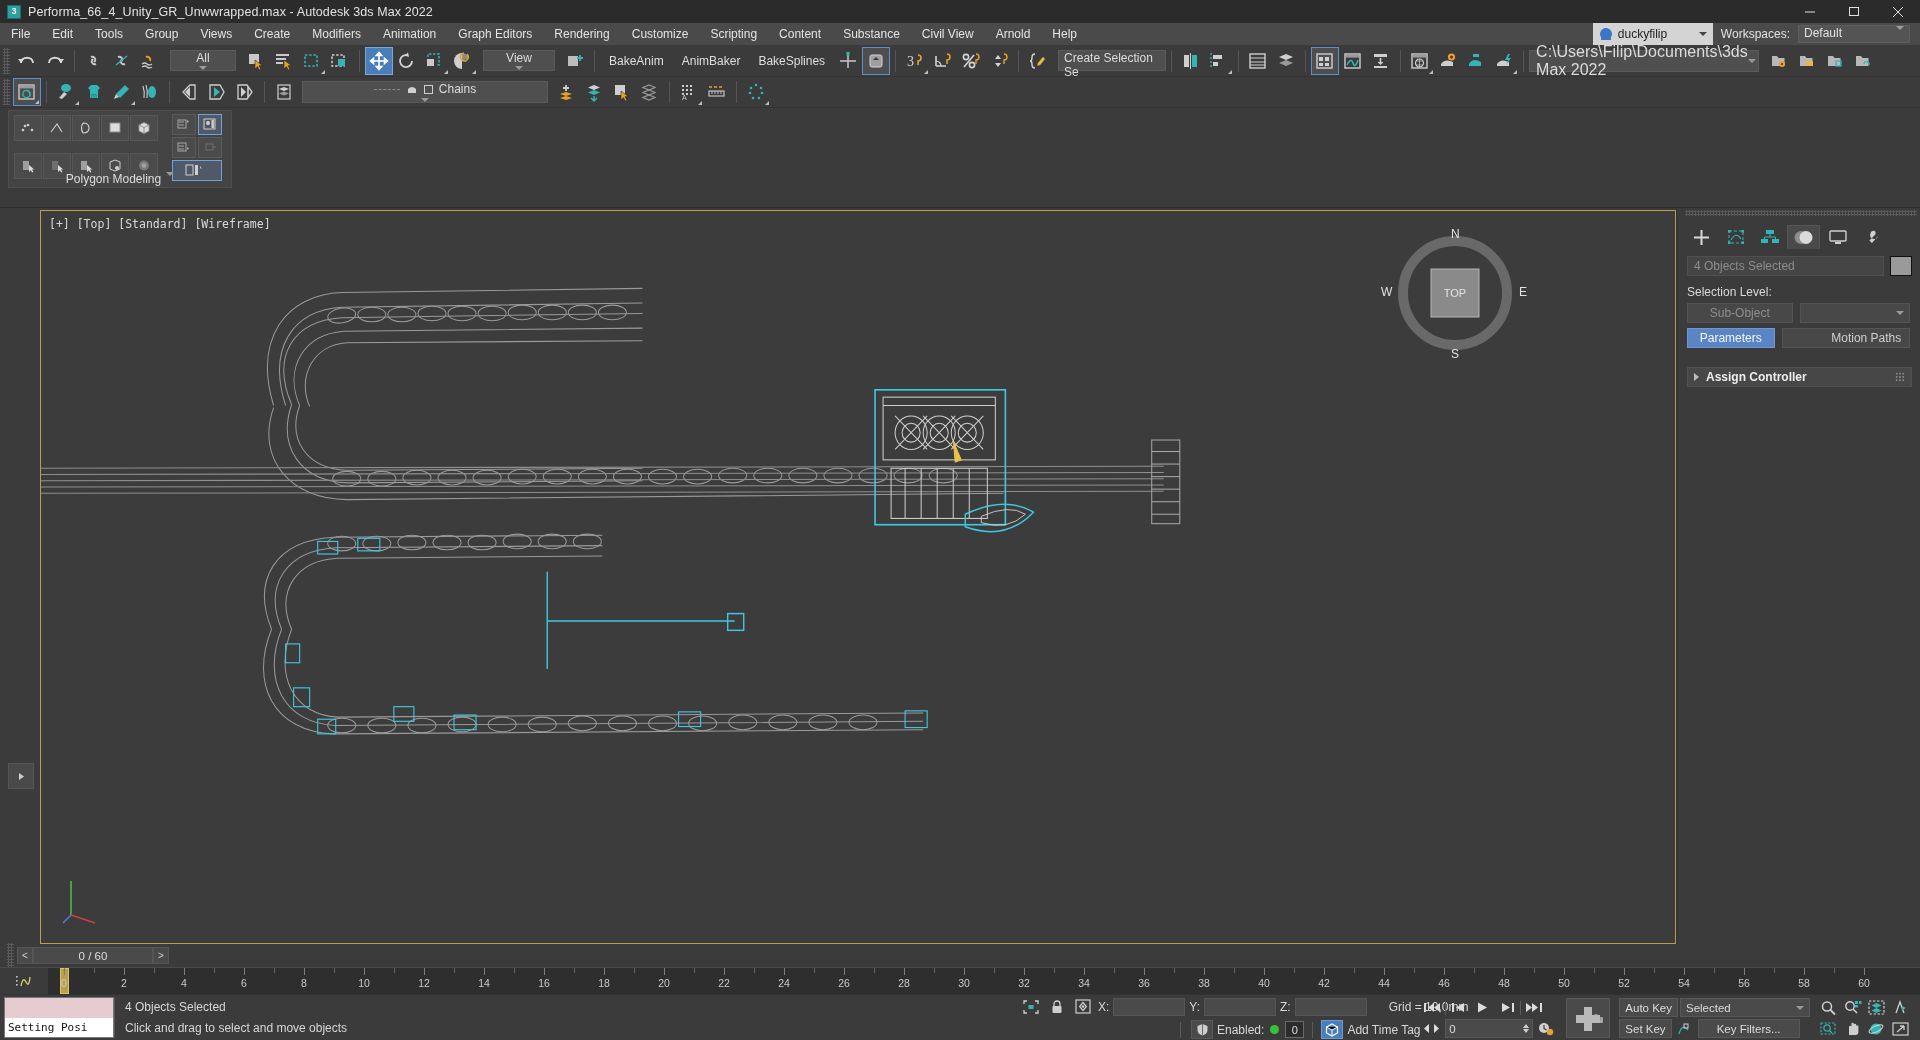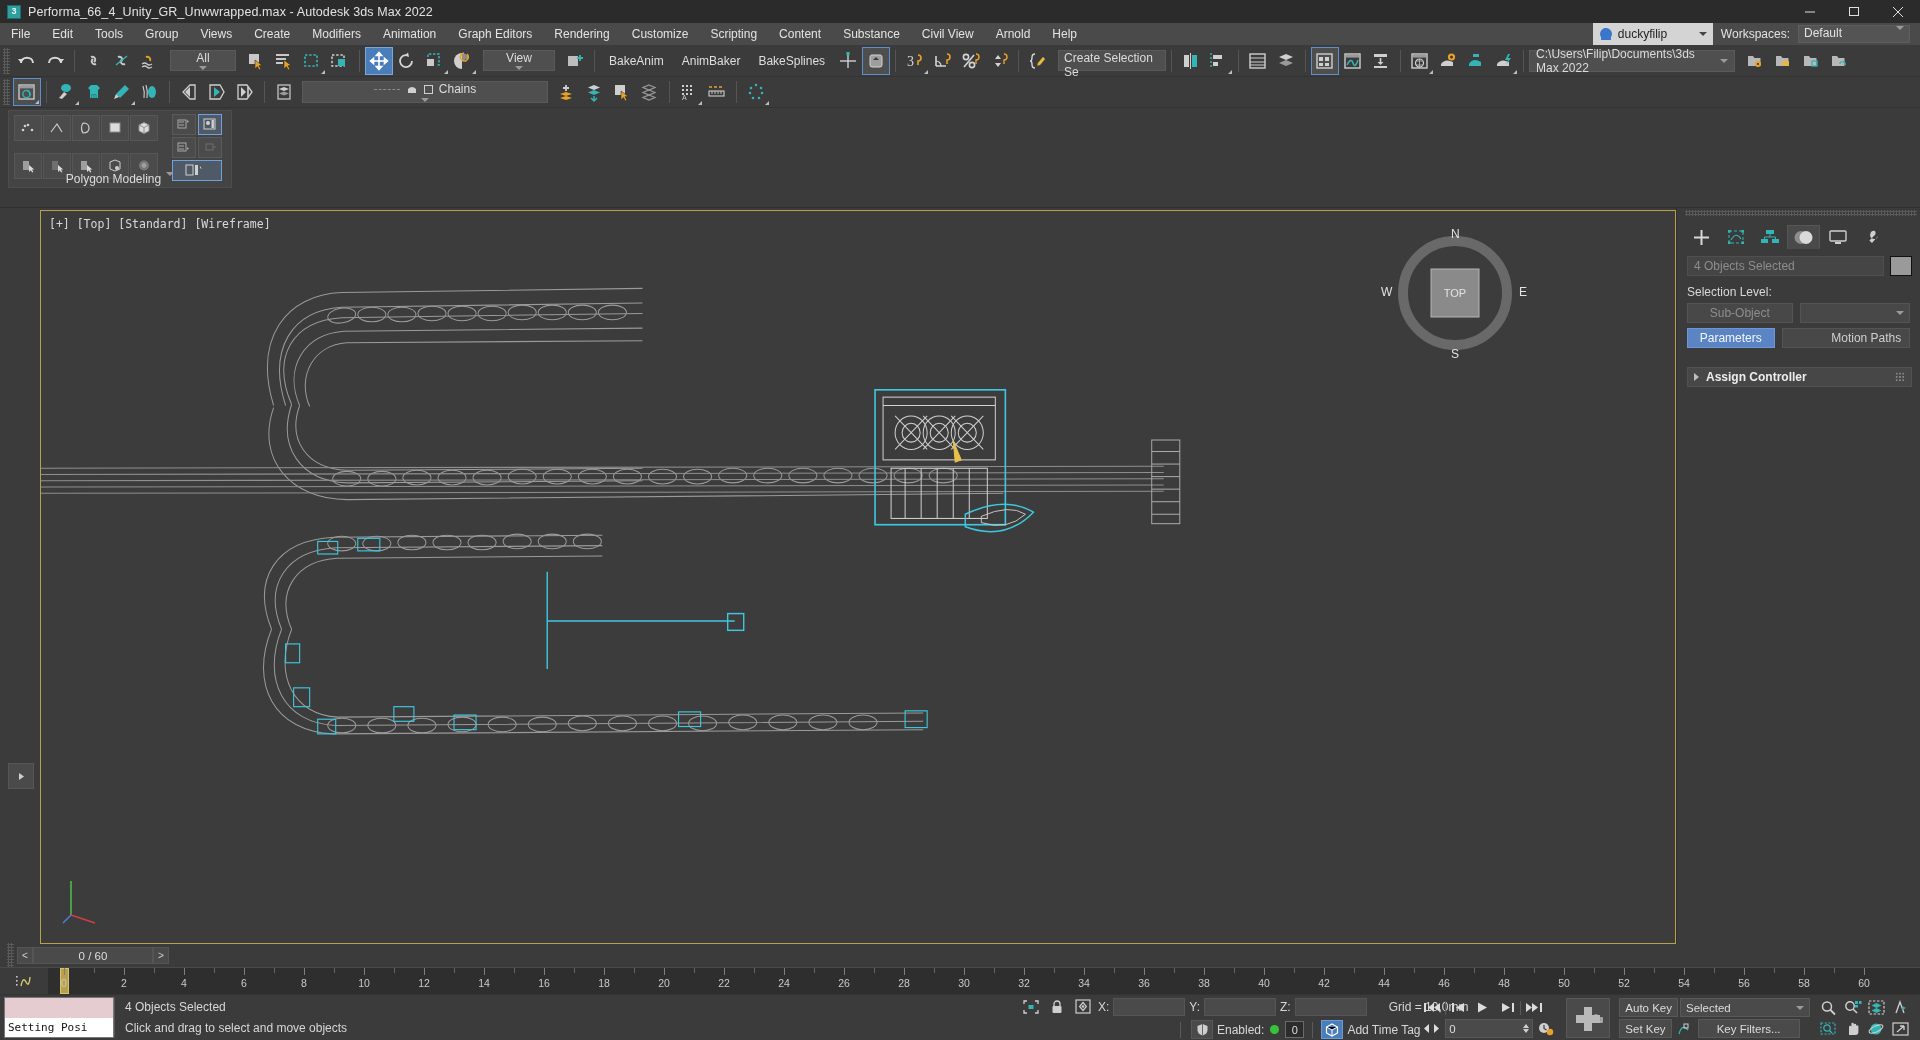--- a/index.html
+++ b/index.html
@@ -74,21 +74,21 @@
   .tbtn.onbox{ border:1px solid #5c8fcb; background:#4e4e4e;}
   .tbtn .cor{position:absolute;right:1px;bottom:1px;width:0;height:0;border-left:4px solid transparent;border-bottom:4px solid #bdbdbd;}
   .sep{ width:1px;height:22px;background:#555;margin:0 5px; flex:0 0 1px;}
   .combo{
     height:21px;background:#4f4f4f;border:1px solid #5a5a5a;display:flex;align-items:center;
     padding:0 5px;justify-content:space-between;font-size:12px;color:#dcdcdc;flex-direction:column;
   }
   .textbtn{ padding:0 9px;height:24px;line-height:24px;font-size:12px;color:#dfdfdf;}
   .pathbox{
     height:22px;background:#4f4f4f;border:1px solid #5a5a5a;display:flex;align-items:center;
-    padding:0 6px;justify-content:space-between;font-size:12px;color:#dcdcdc;width:206px;
+    padding:0 6px;justify-content:space-between;font-size:16px;color:#dcdcdc;width:230px;
   }
 
   
   .ribbon{ background:#3b3b3b; flex:0 0 100px; height:100px; position:relative; border-bottom:1px solid #2f2f2f;}
   .ribtabs{ display:flex; align-items:flex-end; height:18px; padding-left:12px; background:#3b3b3b;}
   .ribtab{ padding:0 16px; height:18px; line-height:18px; font-size:12px; color:#cfcfcf;}
   .ribtab.active{ background:#4a4a4a; color:#fff; border:1px solid #565656; border-bottom:none;}
   .ribbody{ position:relative; height:82px; background:#3b3b3b;}
   .panel{ position:absolute; left:8px; top:2px; width:224px; height:78px; background:#444; border:1px solid #4d4d4d;}
   .pbtnrow{ display:flex; gap:1px; padding:4px 0 0 5px;}

